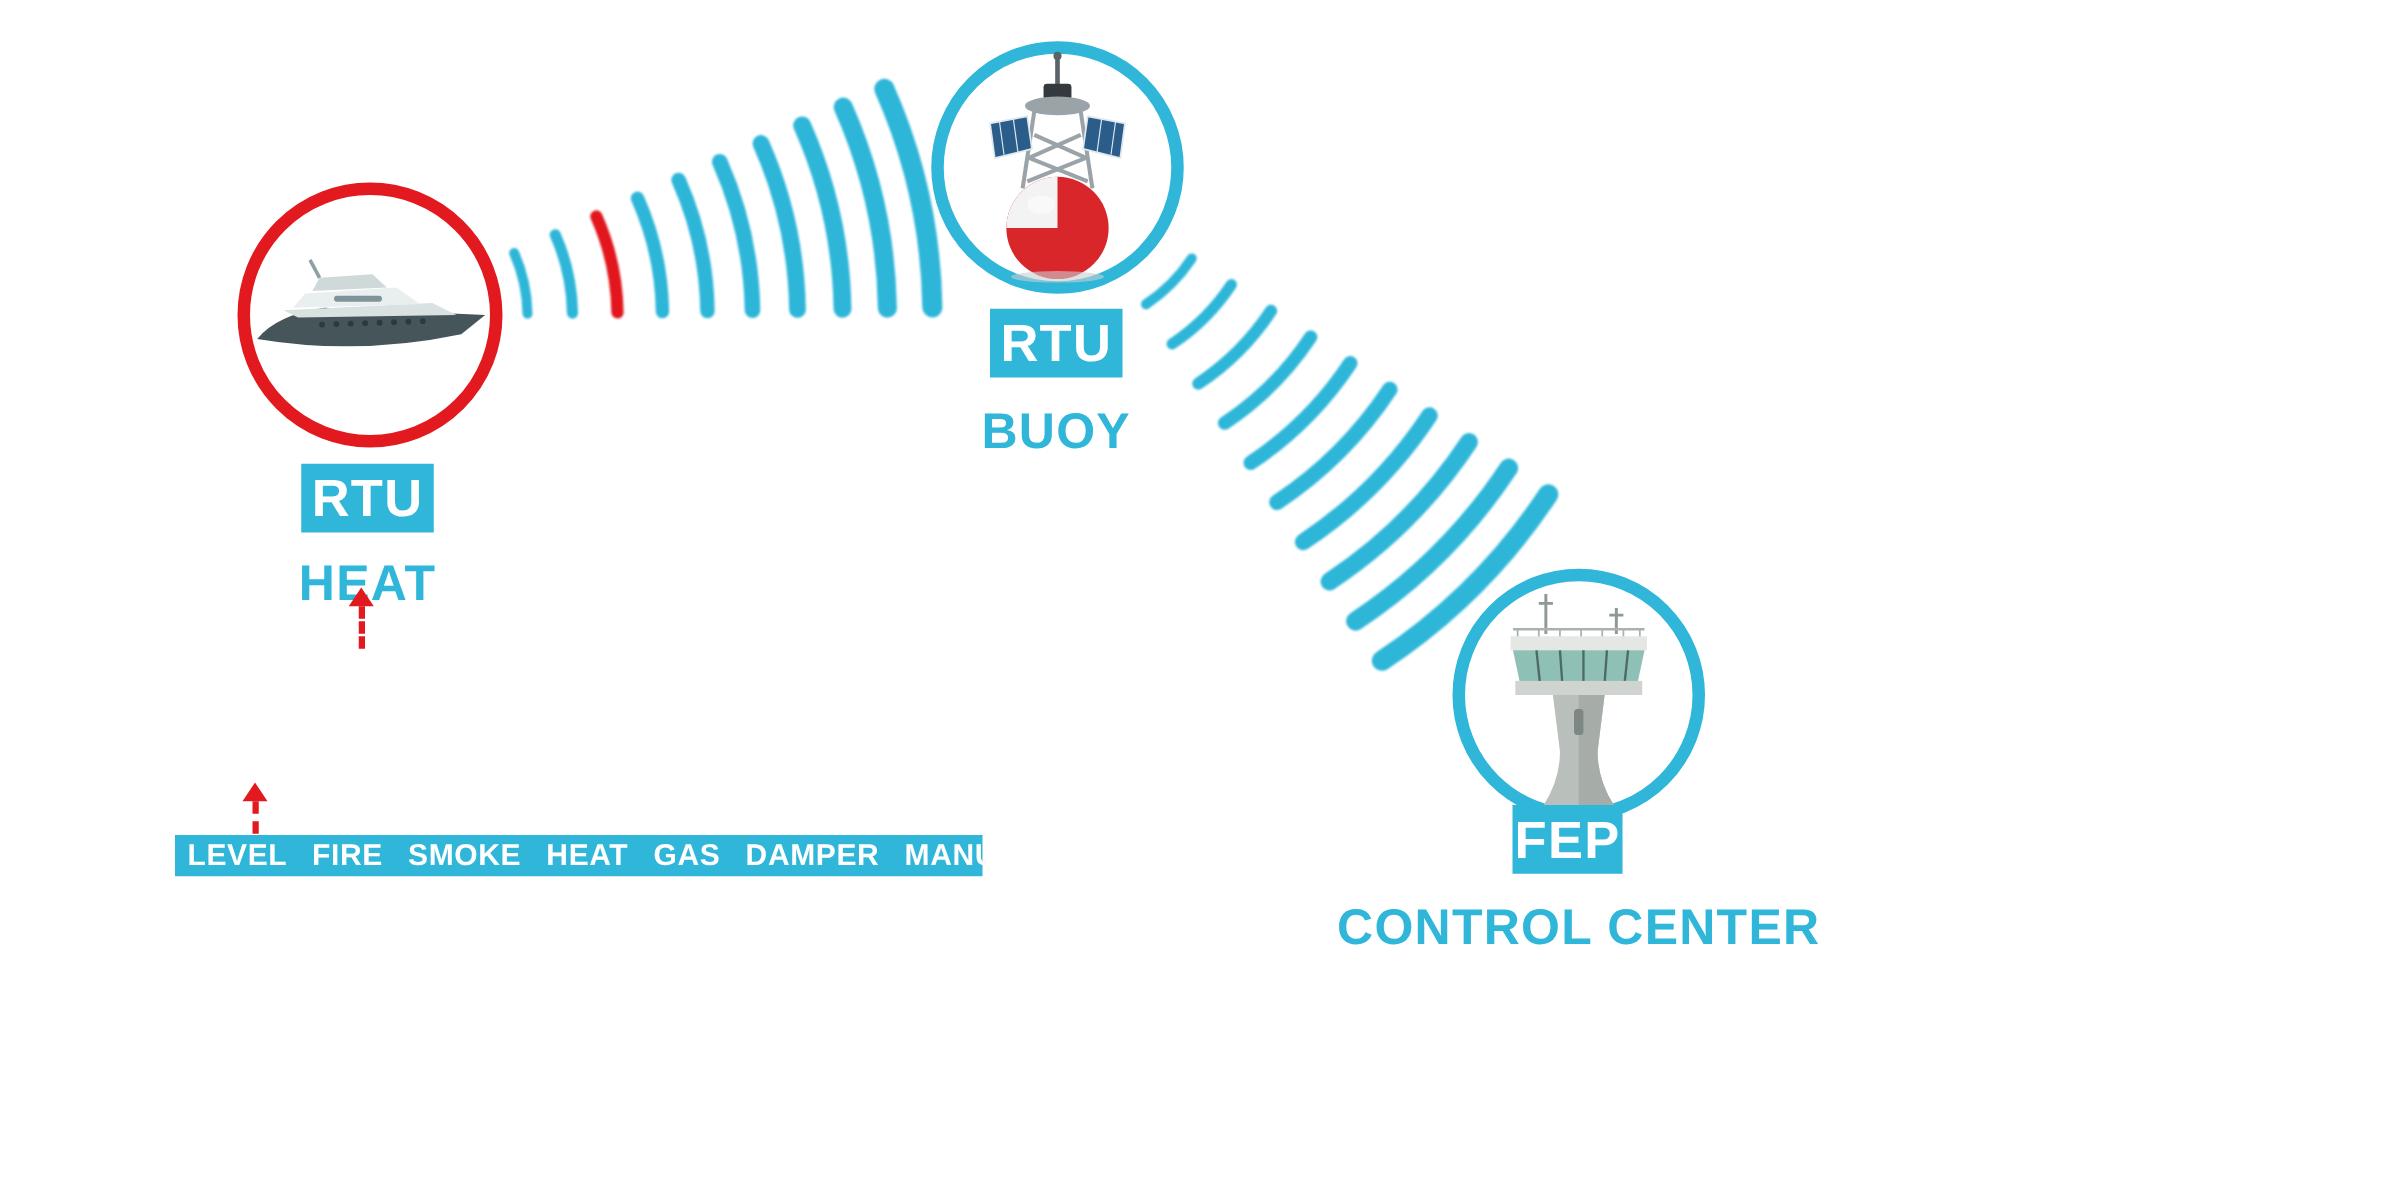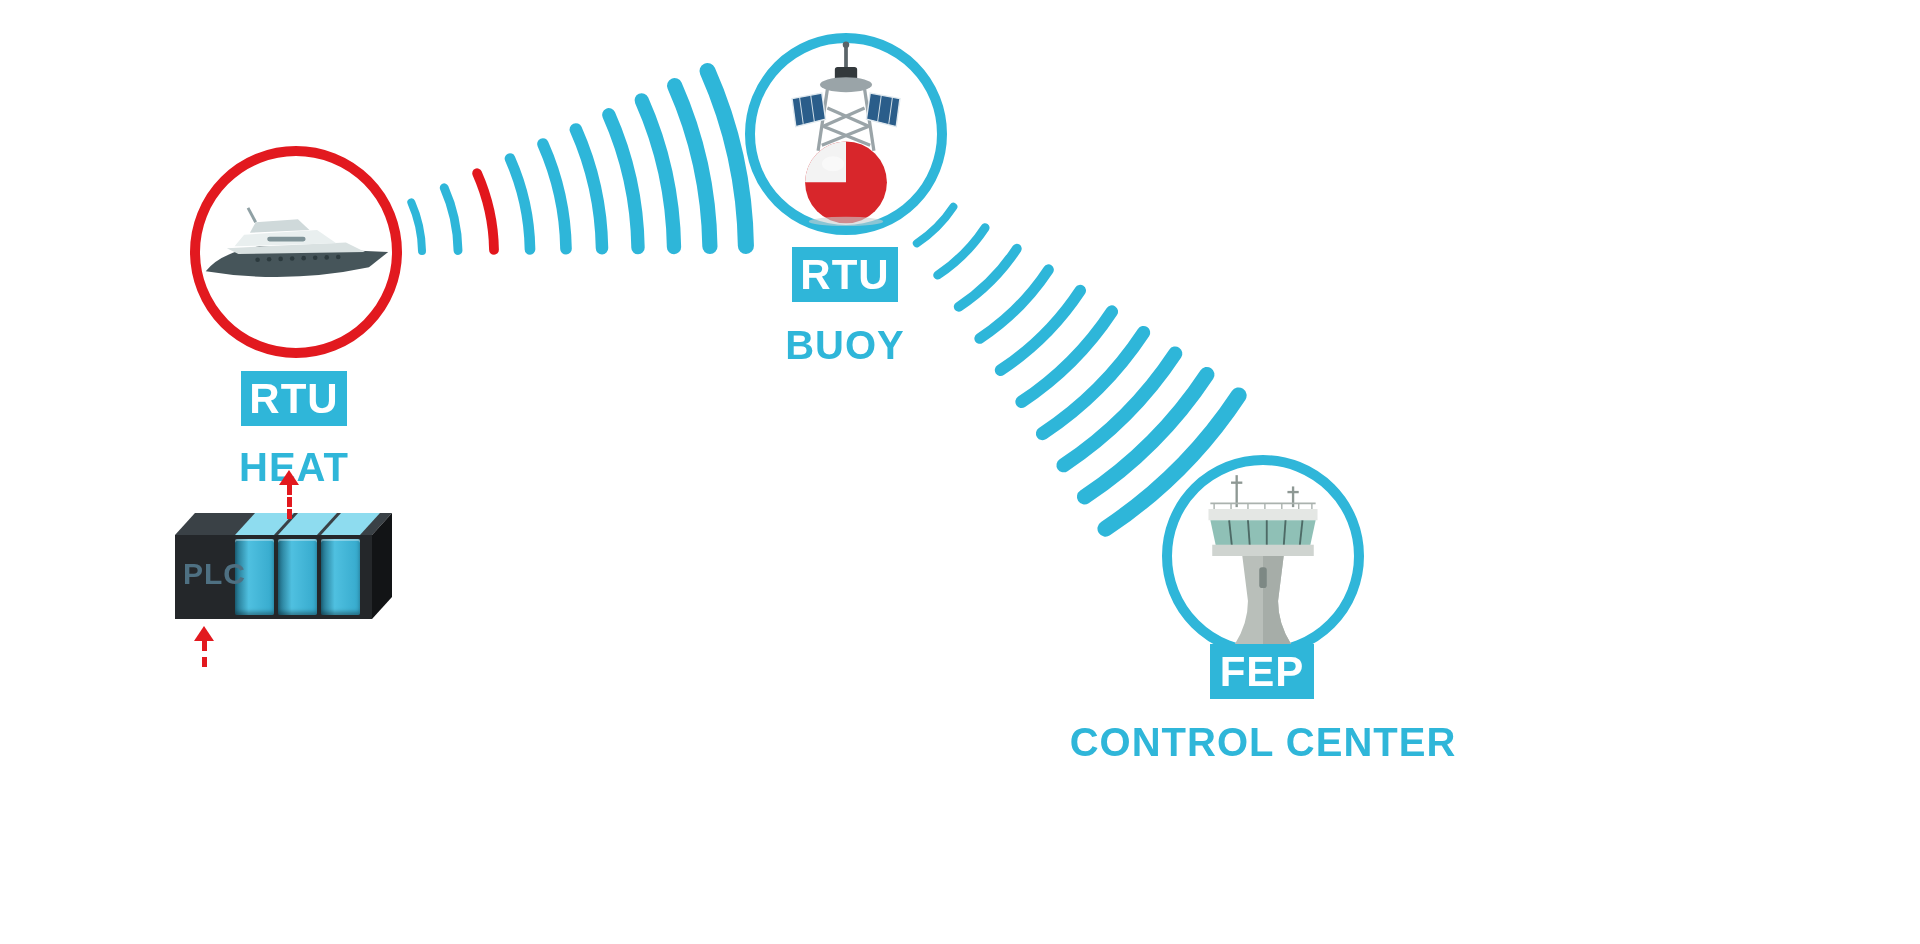--- a/index.html
+++ b/index.html
@@ -15,21 +15,21 @@
   .ring.red{border:10px solid #e2191f;}
   .ring.cyan{border:10px solid #2fb6d9;}
   #ship-ring{left:190px;top:146px;width:212px;height:212px;}
   #buoy-ring{left:745px;top:33px;width:202px;height:202px;}
   #tower-ring{left:1162px;top:455px;width:202px;height:202px;}
   
   .tag{position:absolute;background:#2fb6d9;color:#ffffff;font-weight:bold;font-size:42px;
        display:flex;align-items:center;justify-content:center;letter-spacing:1px;}
   #ship-tag{left:241px;top:371px;width:106px;height:55px;}
   #buoy-tag{left:792px;top:247px;width:106px;height:55px;}
-  #fep-tag{left:1210px;top:644px;width:104px;height:55px;}
+  #fep-tag{left:1210px;top:644px;width:88px;height:55px;}
   .node-name{position:absolute;color:#2fb6d9;font-weight:bold;font-size:40px;text-align:center;letter-spacing:1px;margin-top:12px;}
   #ship-name{left:224px;top:433px;width:140px;}
   #buoy-name{left:785px;top:311px;width:120px;}
   #control-name{left:1063px;top:708px;width:400px;}
   
   #plc{position:absolute;left:175px;top:513px;width:220px;height:108px;}
   #plc .top-face{position:absolute;left:0;top:0;width:217px;height:22px;background:#3a4146;
     clip-path:polygon(0 100%,9.2% 0,100% 0,90.8% 100%);}
   #plc .front-face{position:absolute;left:0;top:22px;width:197px;height:84px;background:#24272a;}
   #plc .right-face{position:absolute;left:197px;top:0;width:20px;height:106px;background:#121416;
@@ -178,36 +178,25 @@
       <path d="M64,100 L108,100 L102,148 Q102,172 116,194 L56,194 Q70,172 70,148 Z" fill="#b9bfba"></path>
       <path d="M86,100 L108,100 L102,148 Q102,172 116,194 L86,194 Z" fill="#a6ada8"></path>
       <rect x="82" y="112" width="8" height="22" rx="3" fill="#7d8884"></rect>
     </svg>
   </div>
   <div class="tag" id="fep-tag">
     <span>FEP</span>
   </div>
   <div class="node-name" id="control-name">CONTROL CENTER</div>
 
-  <div id="plc">
-    <div class="top-face"></div>
-    <div class="slat-cap" style="left:60px"></div>
-    <div class="slat-cap" style="left:103px"></div>
-    <div class="slat-cap" style="left:146px"></div>
-    <div class="front-face"></div>
-    <div class="right-face"></div>
-    <div class="slat" style="left:60px"></div>
-    <div class="slat" style="left:103px"></div>
-    <div class="slat" style="left:146px"></div>
-    <span id="plc-label">PLC</span>
-  </div>
 
   <div class="up-arrow" id="arrow-ship">
     <div class="head"></div>
     <div class="shaft"></div>
   </div>
   <div class="up-arrow" id="arrow-plc">
     <div class="head"></div>
     <div class="shaft"></div>
   </div>
 
+  <div id="sensor-bar">LEVEL FIRE SMOKE HEAT GAS DAMPER MANUAL</div>
 
 </div>
 
 </body></html>

